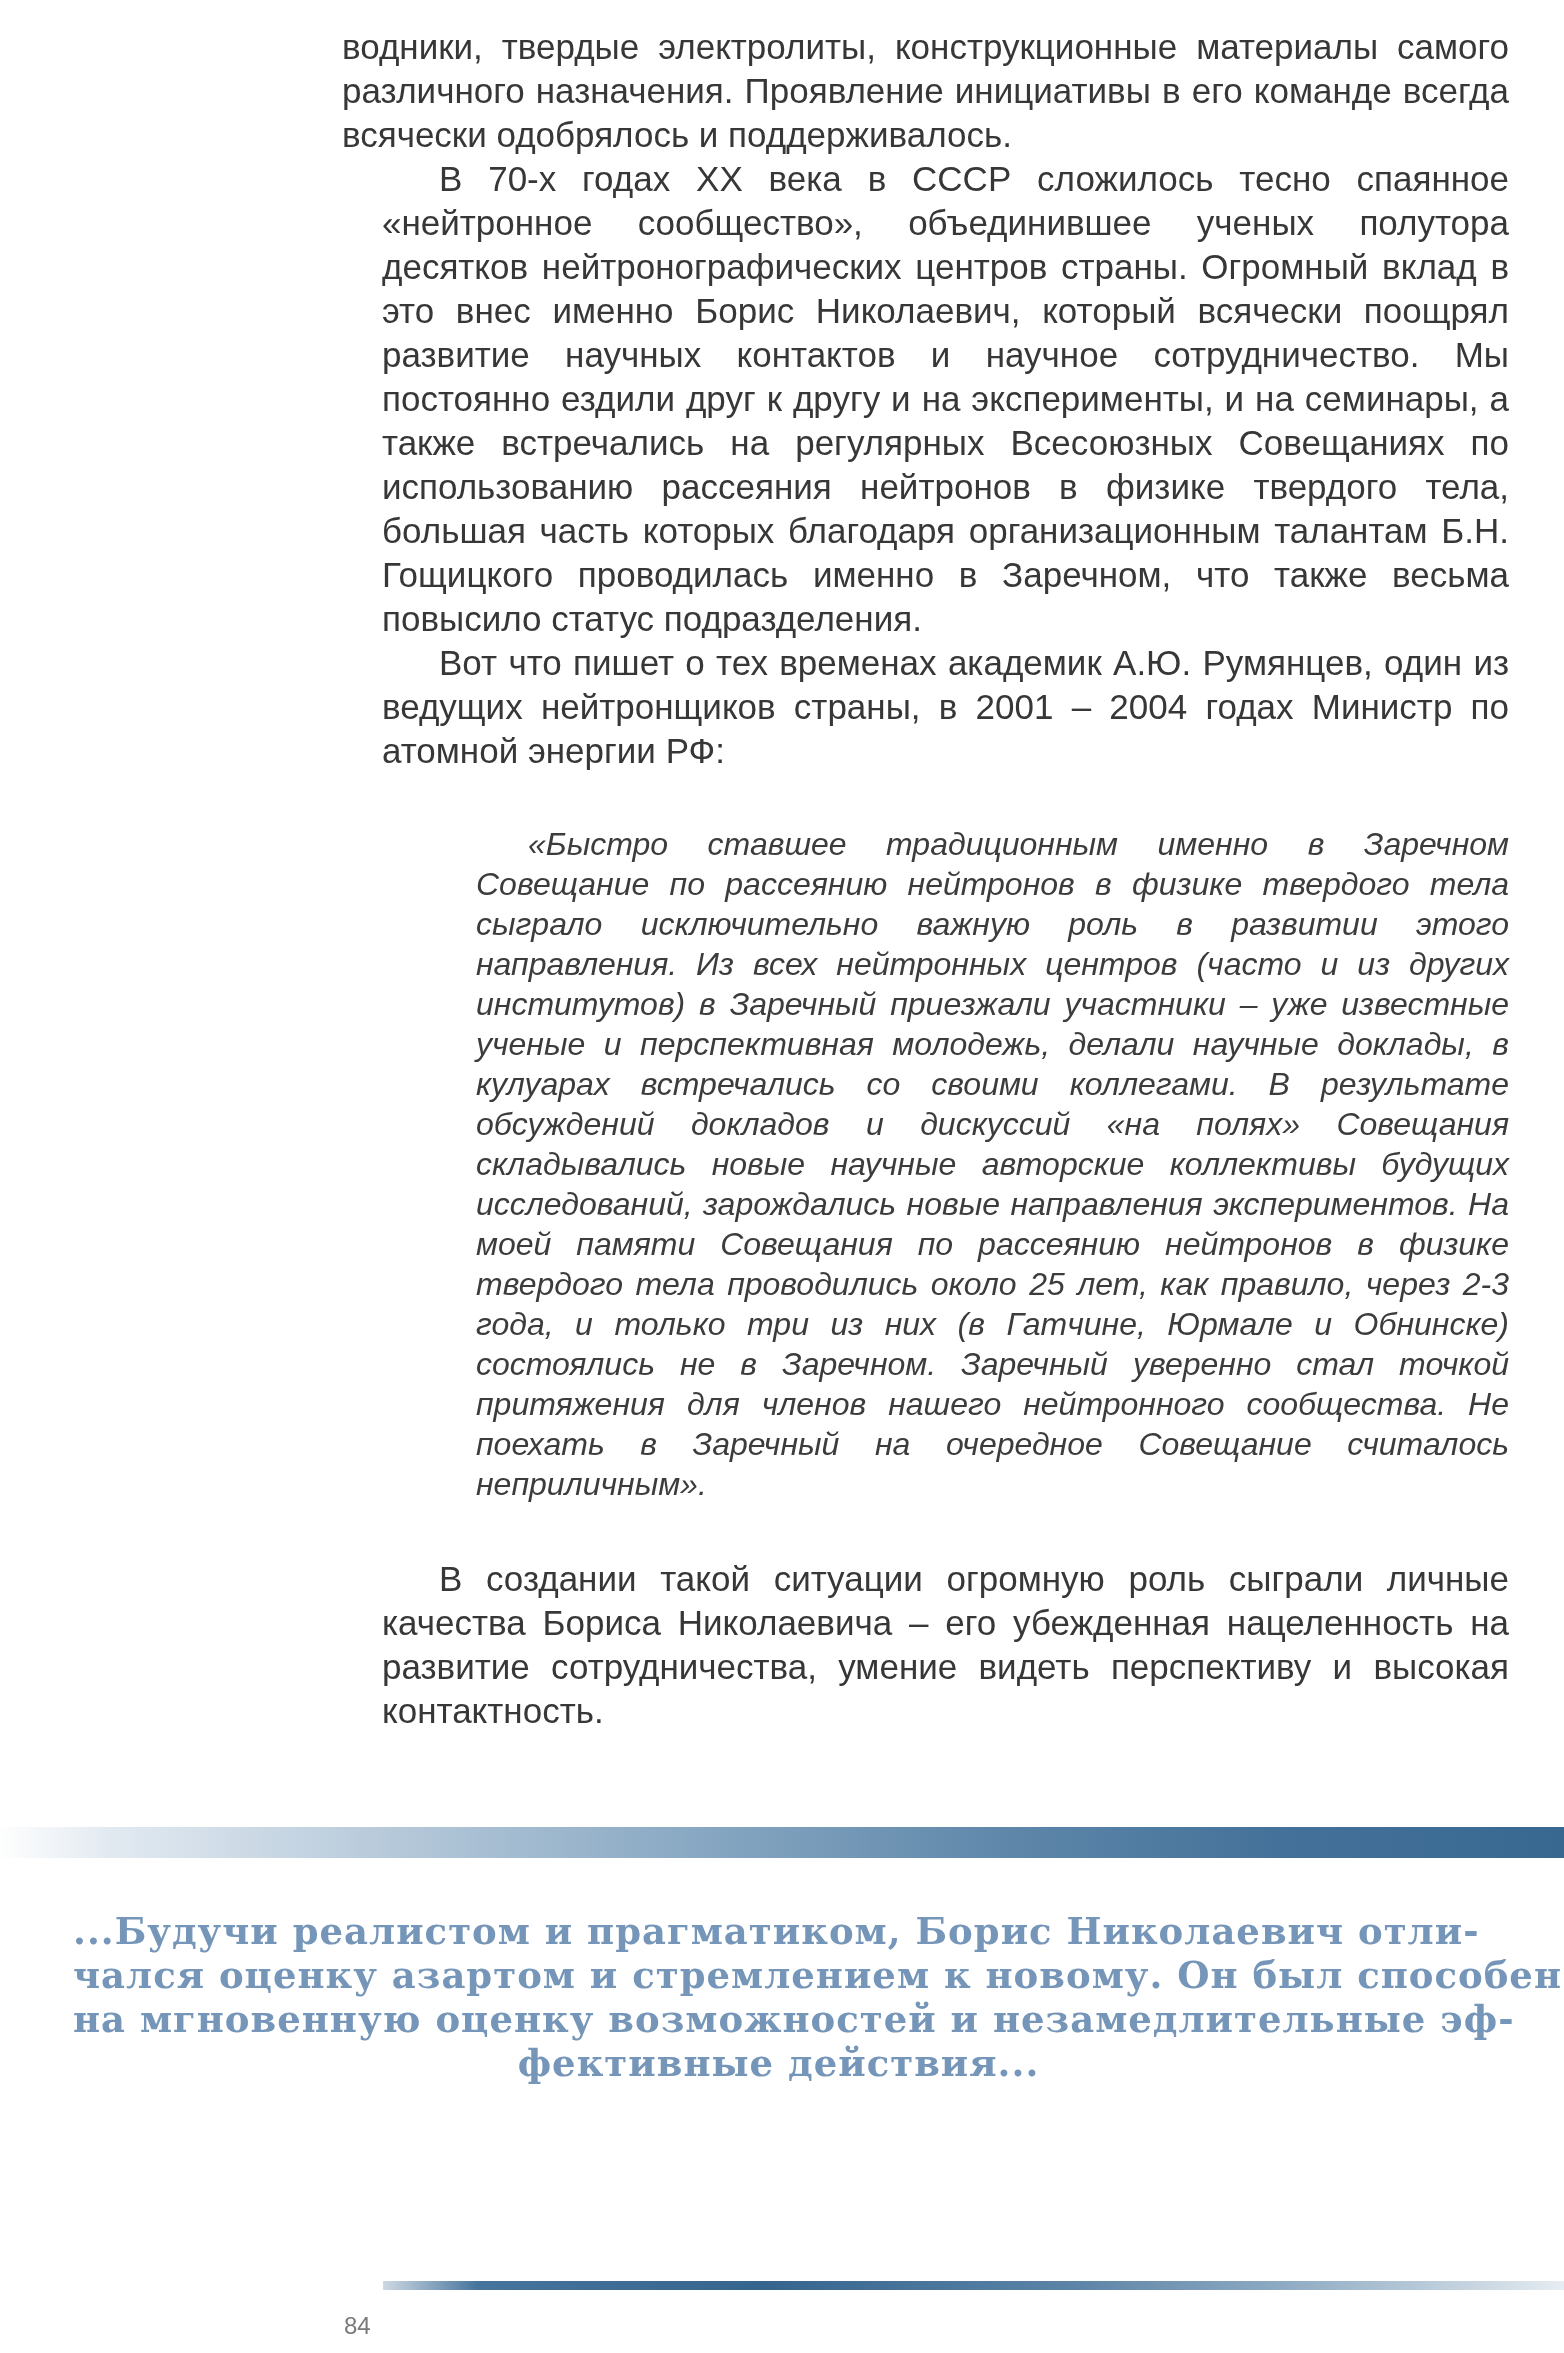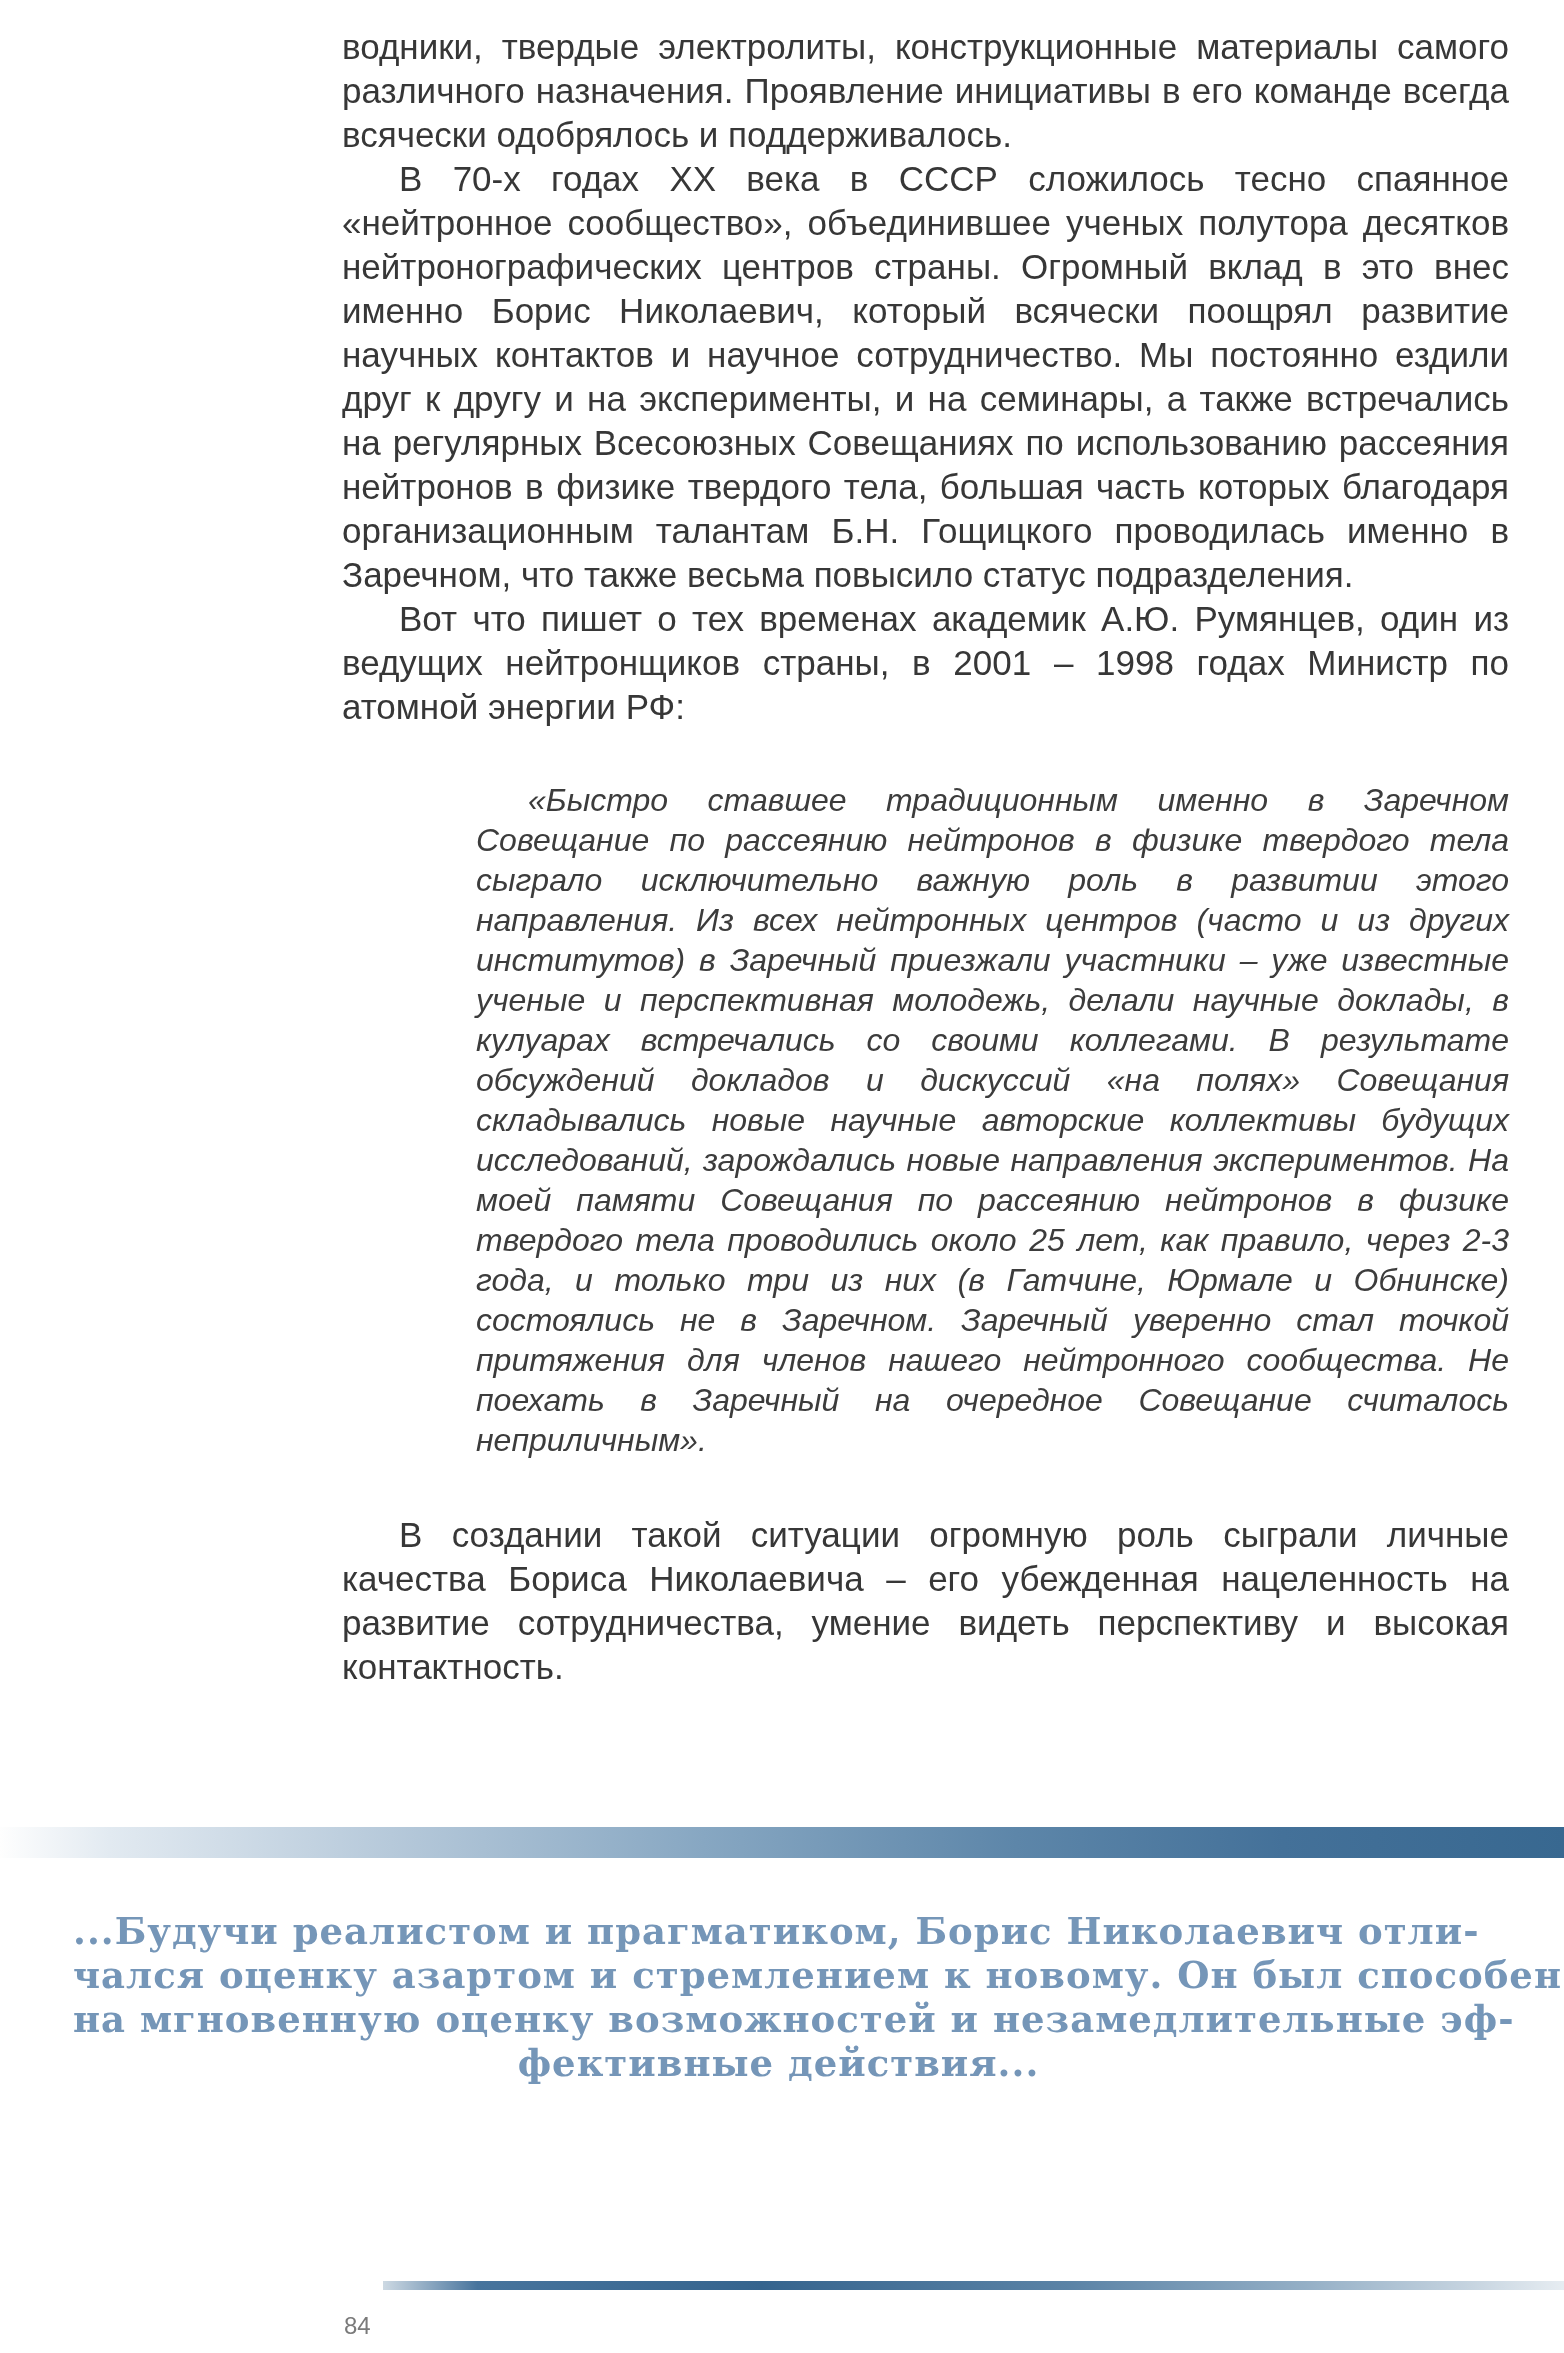--- a/index.html
+++ b/index.html
@@ -24,20 +24,21 @@
   }
   .body-para {
     margin: 0;
     font-size: 35px;
     line-height: 44px;
     text-align: justify;
     color: #373737;
   }
   .body-para.indent {
     text-indent: 57px;
+    margin-left: 40px;
   }
   .block-quote {
     margin: 51px 0 53px 134px;
     font-size: 32px;
     line-height: 40px;
     font-style: italic;
     text-align: justify;
     text-indent: 52px;
     color: #3c3c3c;
   }
@@ -101,21 +102,21 @@
   }
 </style>
 </head>
 <body>
 
 <div class="page">
 
   <main class="text-column">
     <p class="body-para">водники, твердые электролиты, конструкционные материалы самого различного назначения. Проявление инициативы в его команде всегда всячески одобрялось и поддерживалось.</p>
     <p class="body-para indent">В 70-х годах XX века в СССР сложилось тесно спаянное «нейтронное сообщество», объединившее ученых полутора десятков нейтронографических центров страны. Огромный вклад в это внес именно Борис Николаевич, который всячески поощрял развитие научных контактов и научное сотрудничество. Мы постоянно ездили друг к другу и на эксперименты, и на семинары, а также встречались на регулярных Всесоюзных Совещаниях по использованию рассеяния нейтронов в физике твердого тела, большая часть которых благодаря организационным талантам Б.Н. Гощицкого проводилась именно в Заречном, что также весьма повысило статус подразделения.</p>
-    <p class="body-para indent">Вот что пишет о тех временах академик А.Ю. Румянцев, один из ведущих нейтронщиков страны, в 2001 – 1998 годах Министр по атомной энергии РФ:</p>
+    <p class="body-para indent">Вот что пишет о тех временах академик А.Ю. Румянцев, один из ведущих нейтронщиков страны, в 2001 – 2004 годах Министр по атомной энергии РФ:</p>
     <blockquote class="block-quote">«Быстро ставшее традиционным именно в Заречном Совещание по рассеянию нейтронов в физике твердого тела сыграло исключительно важную роль в развитии этого направления. Из всех нейтронных центров (часто и из других институтов) в Заречный приезжали участники – уже известные ученые и перспективная молодежь, делали научные доклады, в кулуарах встречались со своими коллегами. В результате обсуждений докладов и дискуссий «на полях» Совещания складывались новые научные авторские коллективы будущих исследований, зарождались новые направления экспериментов. На моей памяти Совещания по рассеянию нейтронов в физике твердого тела проводились около 25 лет, как правило, через 2-3 года, и только три из них (в Гатчине, Юрмале и Обнинске) состоялись не в Заречном. Заречный уверенно стал точкой притяжения для членов нашего нейтронного сообщества. Не поехать в Заречный на очередное Совещание считалось неприличным».</blockquote>
     <p class="body-para indent">В создании такой ситуации огромную роль сыграли личные качества Бориса Николаевича – его убежденная нацеленность на развитие сотрудничества, умение видеть перспективу и высокая контактность.</p>
   </main>
 
   <div class="divider-bar"></div>
 
   <div class="pull-quote">
     <div class="pq-line">...Будучи реалистом и прагматиком, Борис Николаевич отли-</div>
     <div class="pq-line">чался оценку азартом и стремлением к новому. Он был способен</div>
     <div class="pq-line">на мгновенную оценку возможностей и незамедлительные эф-</div>

